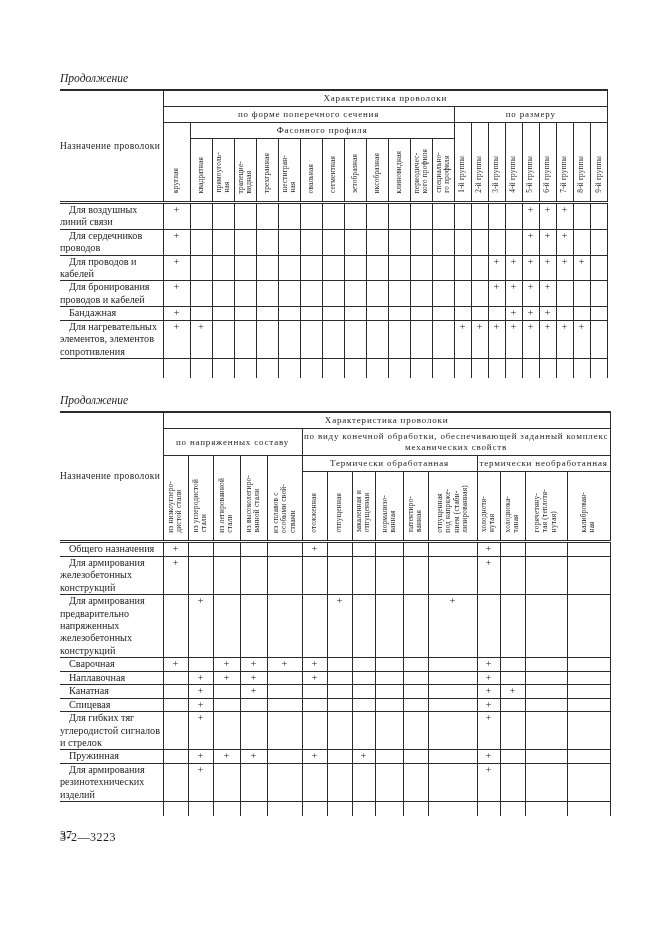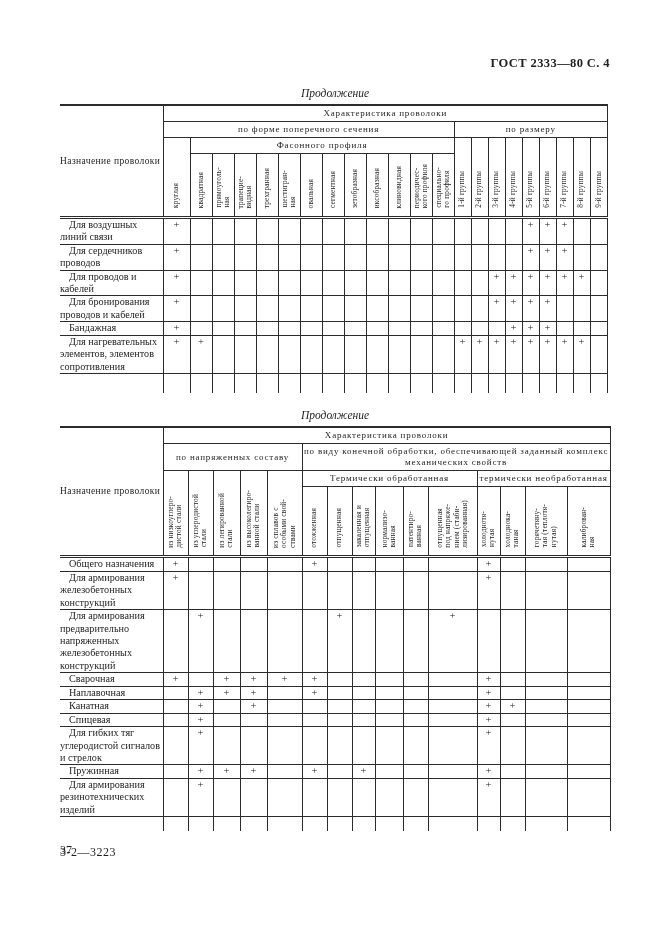--- a/index.html
+++ b/index.html
@@ -3,21 +3,21 @@
 <meta charset="utf-8">
 <style>
   html,body{margin:0;padding:0;background:#888;}
   .page{
     position:relative;width:661px;height:936px;background:#ffffff;
     font-family:"Liberation Serif","DejaVu Serif",serif;color:#1e1e1e;
     overflow:hidden;margin:0 auto;
   }
   .content{position:absolute;left:60px;top:56px;width:550px;}
   .doc-ref{text-align:right;font-weight:bold;font-size:12.5px;letter-spacing:0.4px;margin:0 0 2px 0;}
-  .cont-label{text-align:center;font-style:italic;font-size:11.5px;margin:16px 0 5px 0;}
+  .cont-label{text-align:left;font-style:italic;font-size:11.5px;margin:16px 0 5px 0;}
   table{border-collapse:collapse;table-layout:fixed;width:548px;}
   th,td{border:1px solid #2b2b2b;box-sizing:border-box;}
   thead th{font-weight:normal;padding:0;}
   .top-row th{border-top:2px solid #2b2b2b;margin-left:22px;}
   .ghead{font-size:9px;letter-spacing:0.8px;text-align:center;line-height:11px;padding:2px 1px;}
   .name-cell{font-size:9.5px;letter-spacing:0.4px;text-align:left;vertical-align:middle;line-height:13px;}
   th.vert{vertical-align:bottom;text-align:center;padding:2px 0 4px 0;}
   #t1 tr.vrow th{height:64px;}
   #t2 tr.vrow th{height:70px;}
   .vtext{
@@ -34,21 +34,20 @@
   .footer{position:relative;margin-top:12px;height:16px;}
   .footer .sig{position:absolute;left:0;top:2px;font-size:12px;letter-spacing:0.5px;}
   .footer .num{position:absolute;left:0;right:0;top:0;font-size:12px;}
 </style>
 </head>
 <body>
 
 <div class="page">
   <div class="content">
 
-    <p class="doc-ref">ГОСТ 2333—80 С. 4</p>
 
     <p class="cont-label">Продолжение</p>
 
     <table id="t1">
       <colgroup>
         <col style="width:103px">
         <col style="width:27px">
         <col style="width:22px">
           <col style="width:22px">
           <col style="width:22px">

